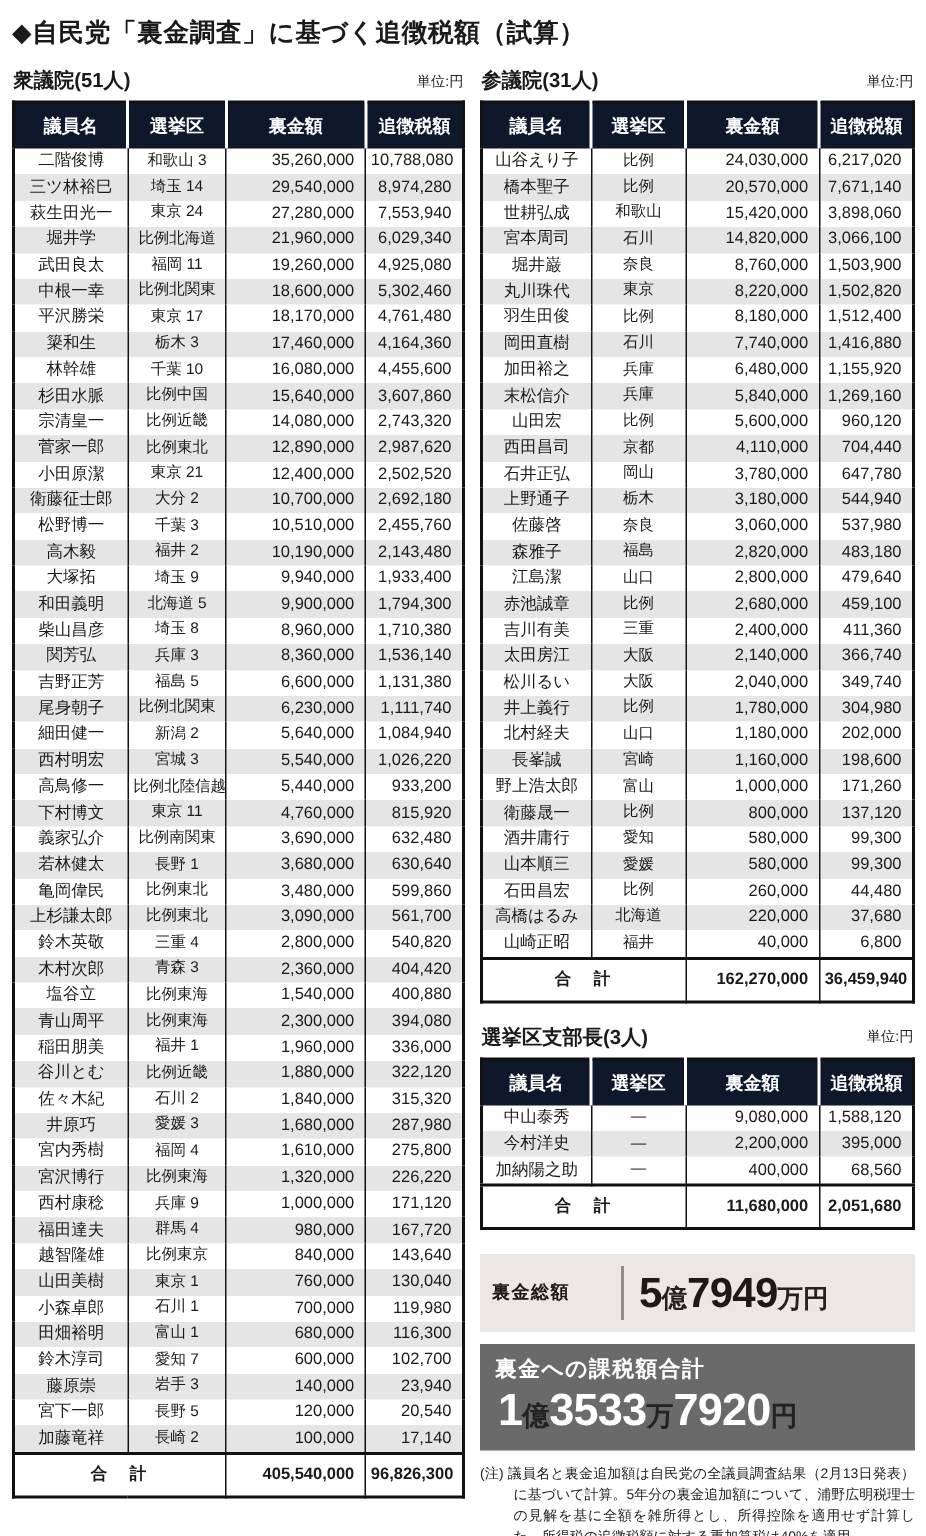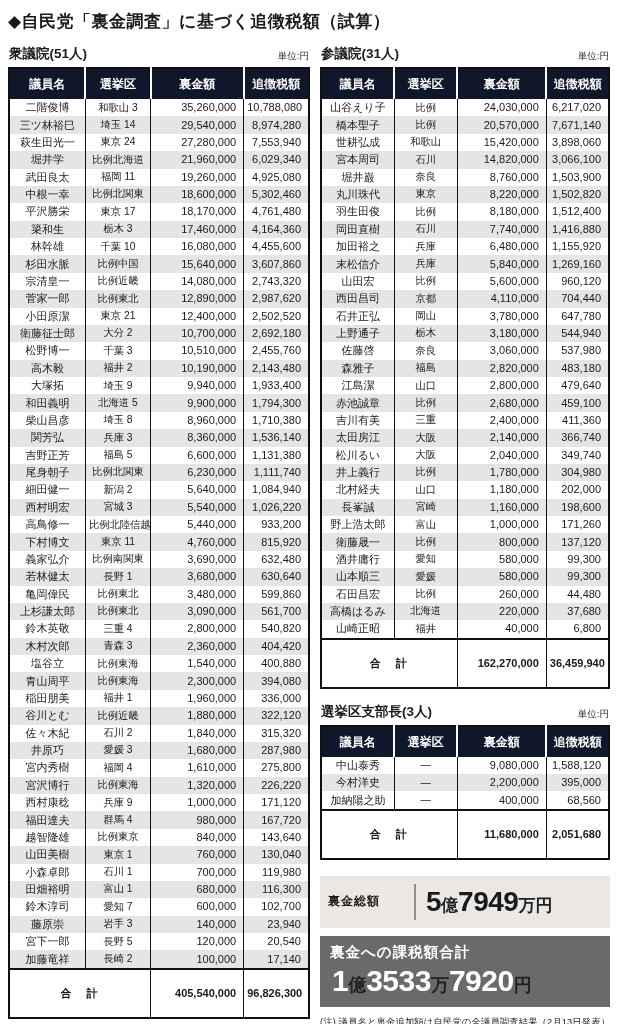--- a/index.html
+++ b/index.html
@@ -10,21 +10,21 @@
   }
   .page{padding:6px 7px 0 8px;}
   .page-title{
     font-size:17px;font-weight:bold;margin:4px 0 12px 0;
     letter-spacing:.5px;
   }
   .columns{display:flex;gap:10px;align-items:flex-start;}
   .col-left{width:302px;flex:none;}
   .col-right{width:290px;flex:none;}
 
-  .caption-row{display:flex;justify-content:space-between;align-items:flex-end;margin:0 1px 4px 1px;}
+  .caption-row{display:flex;justify-content:space-between;align-items:center;margin:0 1px 4px 1px;}
   .table-title{font-size:13.5px;font-weight:bold;}
   .unit{font-size:9.5px;color:#222;}
 
   table{border-collapse:collapse;width:100%;border:2px solid #111;table-layout:fixed;}
   th{
     background:#0f172a;color:#fff;font-size:12px;font-weight:bold;
     padding:9px 2px;line-height:1;
   }
   th + th{border-left:2px solid #ffffff;}
   th:nth-child(1){width:25.5%;}
@@ -33,21 +33,21 @@
   th:nth-child(4){width:21.5%;}
   td{
     font-size:11px;line-height:1;padding:3.2px 3px;
     text-align:center;white-space:nowrap;overflow:hidden;
   }
   td + td{border-left:1px solid #111;}
   td:nth-child(2){font-size:10.3px;}
   td.num{text-align:right;padding-right:7px;font-size:11px;}
   tbody tr:nth-child(even){background:#e5e5e5;}
   tbody tr.total-row{background:#ffffff;border-top:2px solid #111;}
-  tbody tr.total-row td{padding:18px 3px;font-weight:bold;}
+  tbody tr.total-row td{padding:8px 3px;font-weight:bold;}
   tbody tr.total-row td.num{padding-right:7px;}
   td.total-label{text-align:center;letter-spacing:2px;}
 
   .sub-section{margin-top:14px;}
 
   .box-light{
     margin-top:16px;background:#eae7e4;
     display:flex;align-items:center;height:52px;padding:0 8px;
   }
   .box-light .label{font-size:12px;font-weight:bold;flex:none;width:84px;letter-spacing:1px;}

